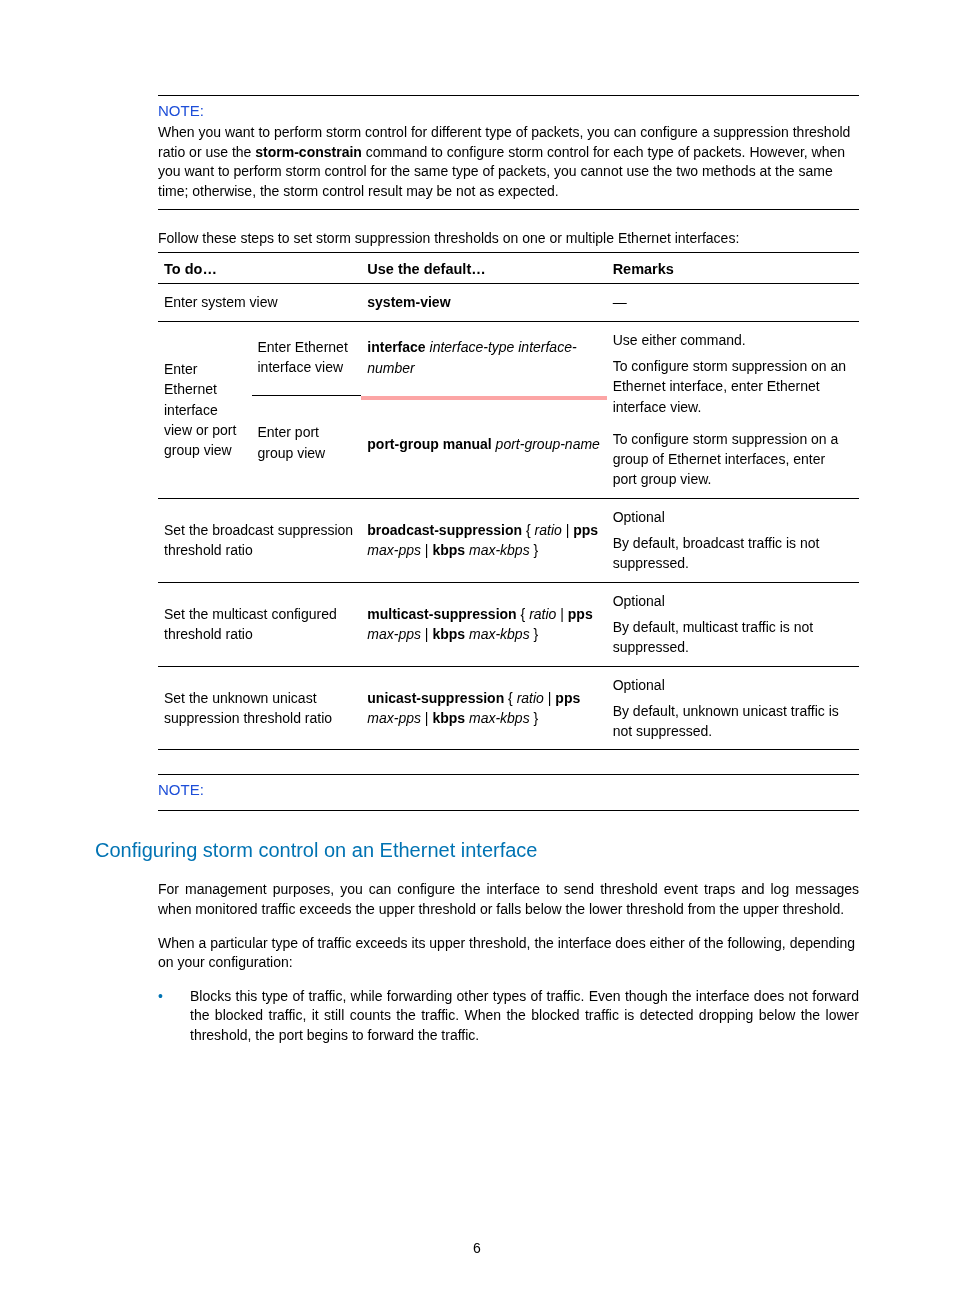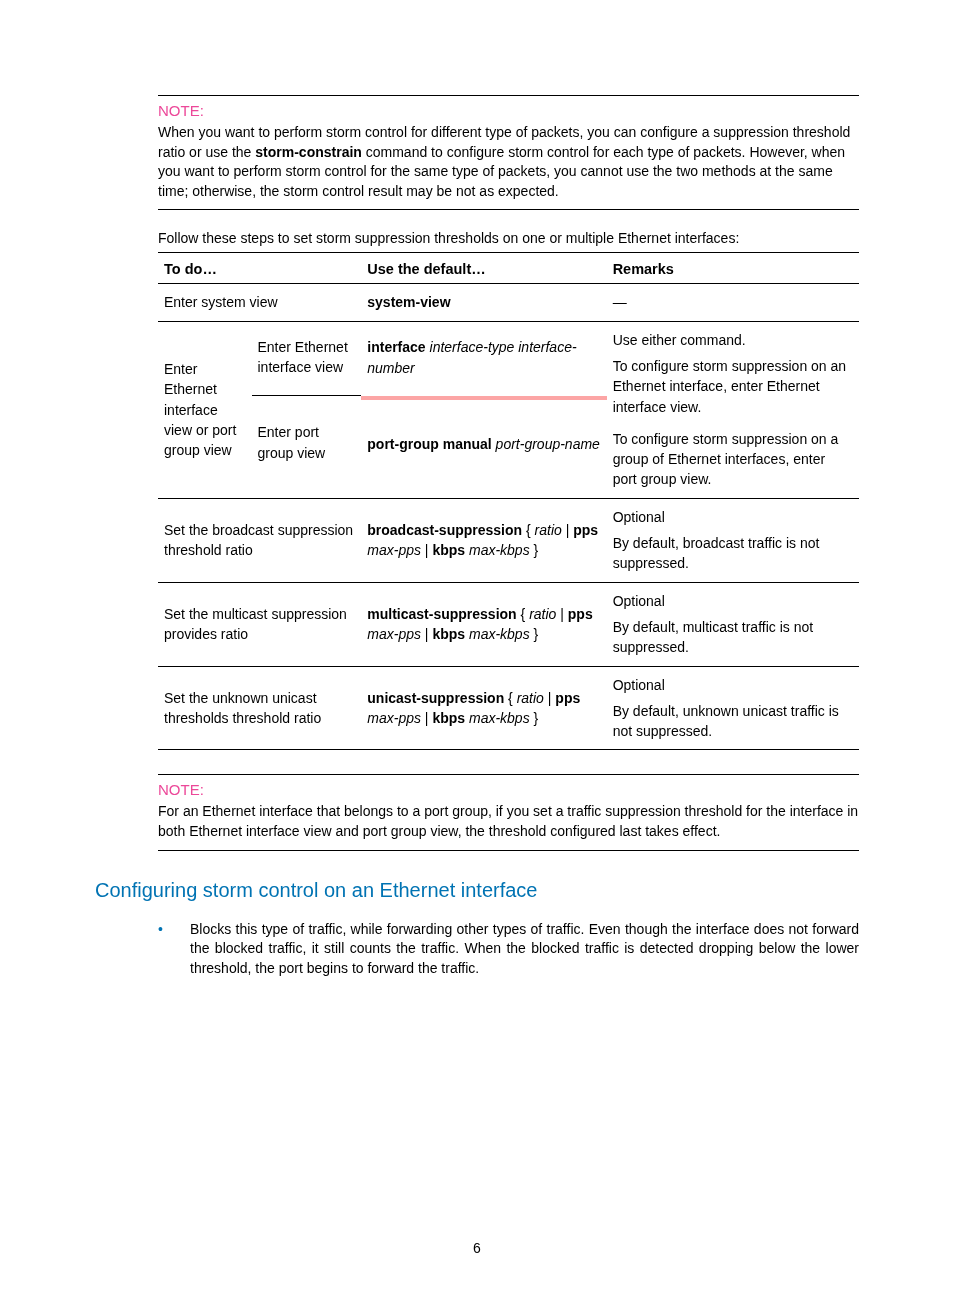--- a/index.html
+++ b/index.html
@@ -20,21 +20,21 @@
     min-height: 1296px;
   }
   .note-block {
     border-top: 1.5px solid #000;
     border-bottom: 1.5px solid #000;
     padding: 6px 0 8px 0;
     margin: 0 0 20px 0;
     margin-left: 63px;
   }
   .note-title {
-    color: #ec4899;
+    color: #1d4ed8;
     font-size: 15px;
     margin-bottom: 4px;
   }
   .note-body {
     line-height: 1.4;
   }
   .indent-block {
     margin-left: 63px;
   }
   .intro-line {
@@ -180,52 +180,53 @@
           <td>
             <span class="b">broadcast-suppression</span><span> { </span><span class="em">ratio</span><span> | </span><span class="b">pps</span><span> </span><span class="em">max-pps</span><span> | </span><span class="b">kbps</span><span> </span><span class="em">max-kbps</span><span> }</span>
           </td>
           <td>
             <div style="margin-bottom:6px;">Optional</div>
             <div>By default, broadcast traffic is not suppressed.</div>
           </td>
         </tr>
 
         <tr>
-          <td>Set the multicast suppression provides ratio</td>
+          <td>Set the multicast configured threshold ratio</td>
           <td>
             <span class="b">multicast-suppression</span><span> { </span><span class="em">ratio</span><span> | </span><span class="b">pps</span><span> </span><span class="em">max-pps</span><span> | </span><span class="b">kbps</span><span> </span><span class="em">max-kbps</span><span> }</span>
           </td>
           <td>
             <div style="margin-bottom:6px;">Optional</div>
             <div>By default, multicast traffic is not suppressed.</div>
           </td>
         </tr>
 
         <tr>
-          <td style="border-bottom:none;">Set the unknown unicast thresholds threshold ratio</td>
+          <td style="border-bottom:none;">Set the unknown unicast suppression threshold ratio</td>
           <td style="border-bottom:none;">
             <span class="b">unicast-suppression</span><span> { </span><span class="em">ratio</span><span> | </span><span class="b">pps</span><span> </span><span class="em">max-pps</span><span> | </span><span class="b">kbps</span><span> </span><span class="em">max-kbps</span><span> }</span>
           </td>
           <td style="border-bottom:none;">
             <div style="margin-bottom:6px;">Optional</div>
             <div>By default, unknown unicast traffic is not suppressed.</div>
           </td>
         </tr>
       </tbody>
     </table>
   </div>
 
   <div class="note-block">
     <div class="note-title">NOTE:</div>
-    <div class="note-body">For an Ethernet interface that belongs to a port group, if you set a traffic suppression threshold for the interface in both Ethernet interface view and port group view, the threshold configured last takes effect.</div>
   </div>
 
   <h2 class="section">Configuring storm control on an Ethernet interface</h2>
 
   <div class="indent-block">
+    <div class="para">For management purposes, you can configure the interface to send threshold event traps and log messages when monitored traffic exceeds the upper threshold or falls below the lower threshold from the upper threshold.</div>
+    <div class="para" style="text-align:left;">When a particular type of traffic exceeds its upper threshold, the interface does either of the following, depending on your configuration:</div>
 
     <ul class="bullet">
       <li>Blocks this type of traffic, while forwarding other types of traffic. Even though the interface does not forward the blocked traffic, it still counts the traffic. When the blocked traffic is detected dropping below the lower threshold, the port begins to forward the traffic.</li>
     </ul>
   </div>
 
   <div class="pagenum">6</div>
 </div>
 
 </body></html>

